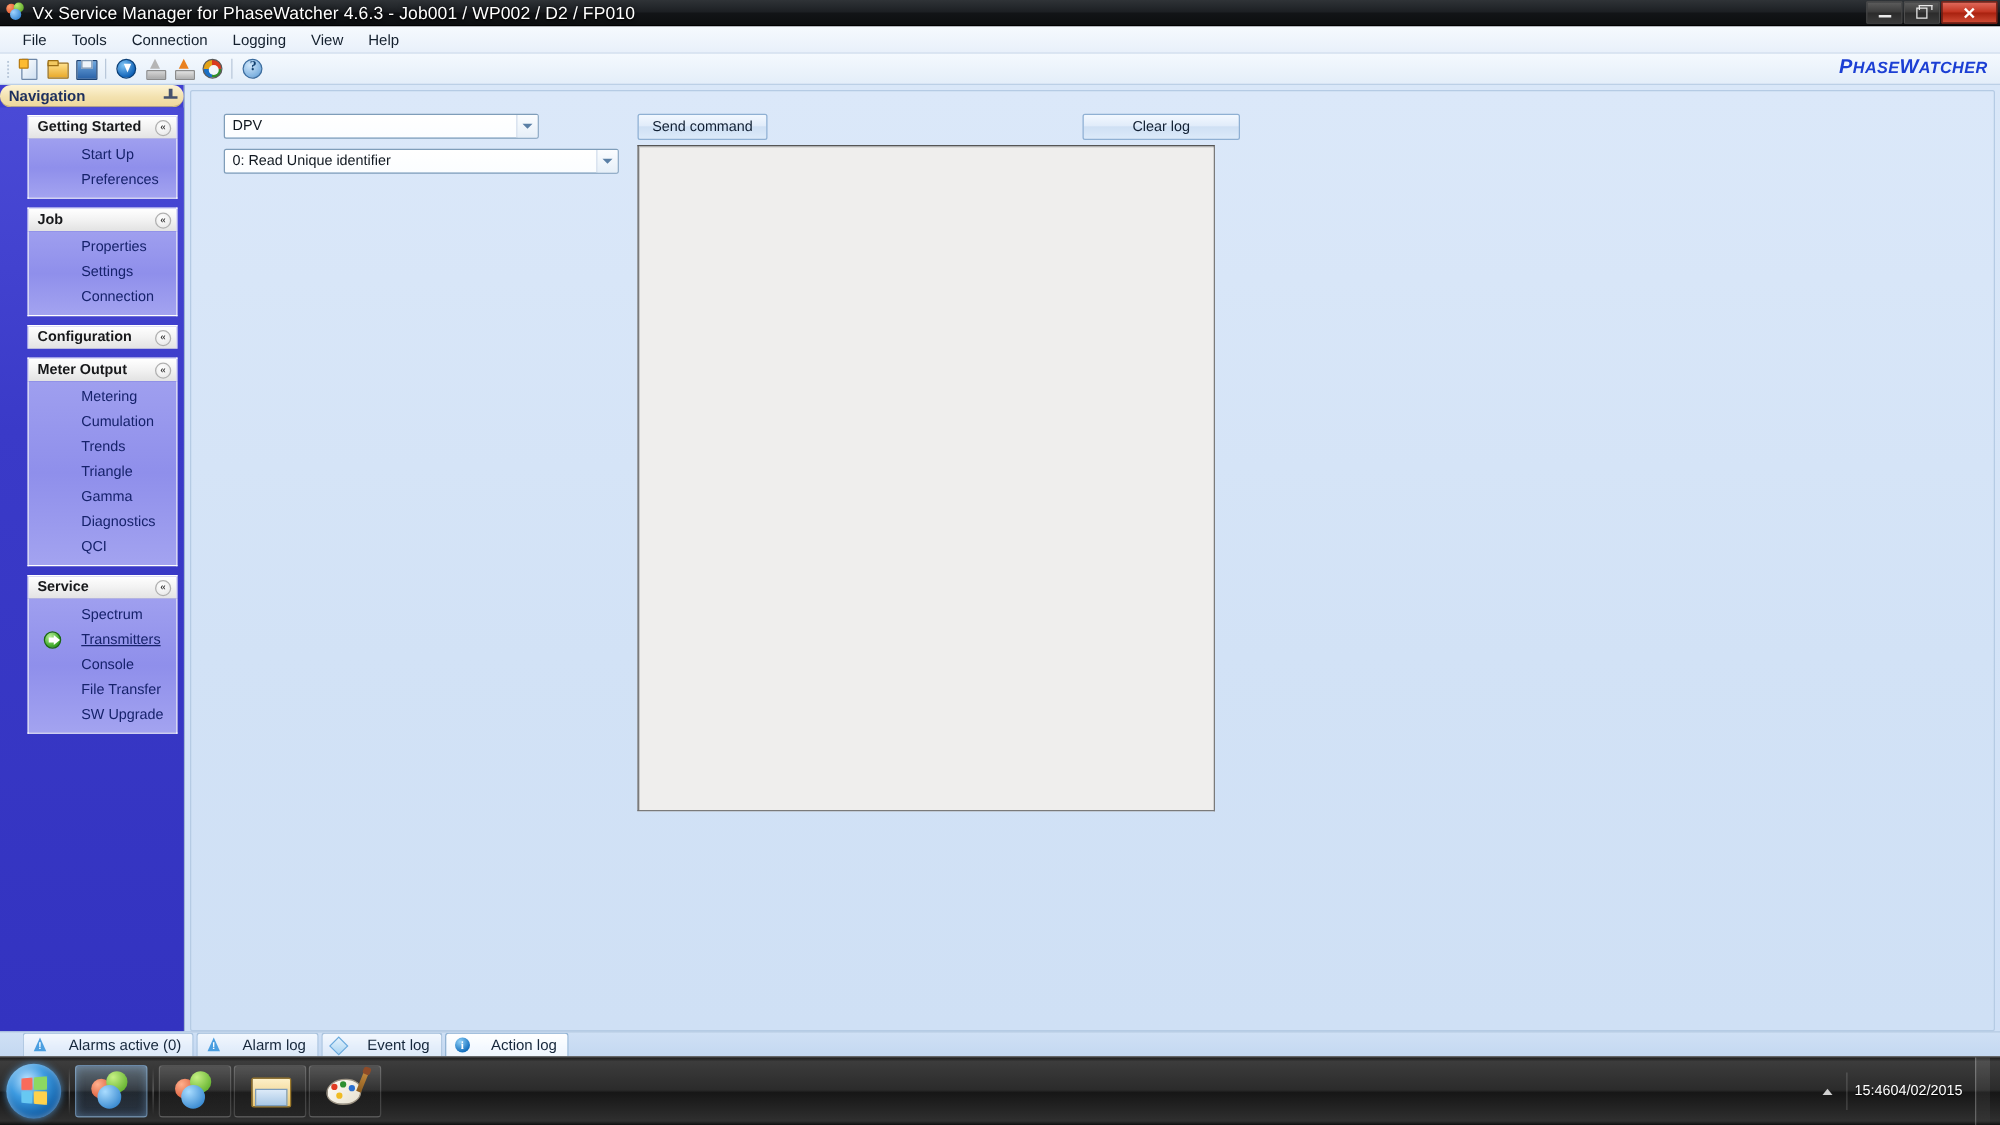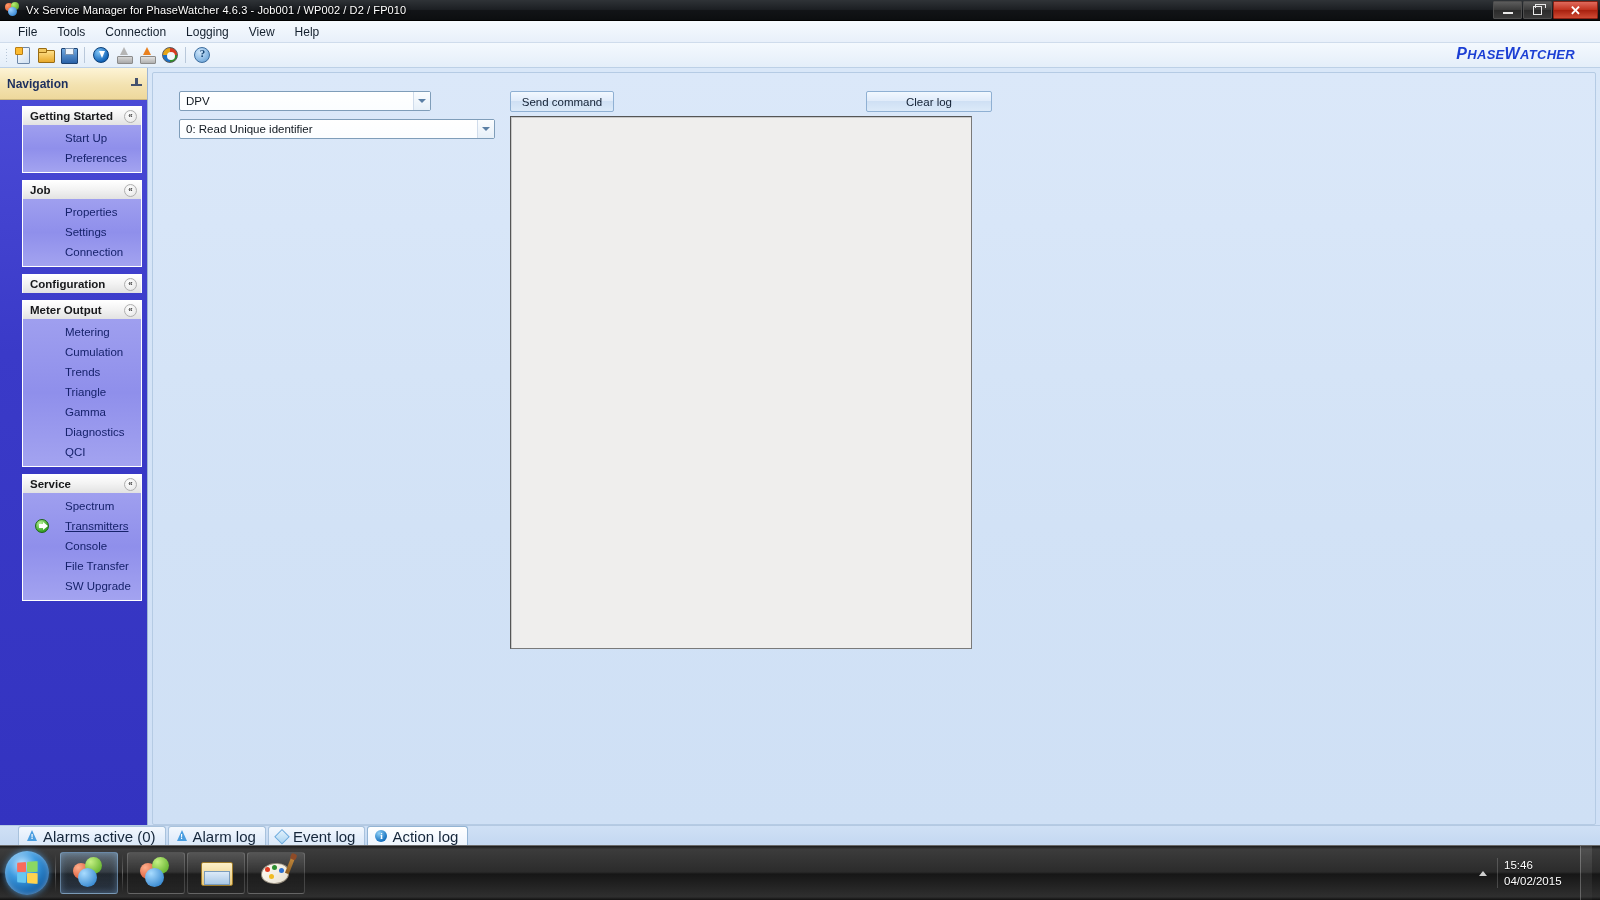--- a/index.html
+++ b/index.html
@@ -31,21 +31,21 @@
     width: 15px; height: 15px; position: relative; display: inline-block;
   }
   .winlogo i { position: absolute; border-radius: 50%; display: block; }
   .winlogo i.r { width: 8px; height: 8px; left: 0px; top: 1px;
      background: radial-gradient(circle at 30% 30%, #ff9b6a, #d9431c); }
   .winlogo i.g { width: 8px; height: 8px; left: 6px; top: 0px;
      background: radial-gradient(circle at 30% 30%, #b7ed72, #4a9617); }
   .winlogo i.b { width: 9px; height: 9px; left: 3px; top: 5px;
      background: radial-gradient(circle at 30% 30%, #9ed2ff, #1a72c8); }
   #title-text {
-    color: #ffffff; font-size: 11px; letter-spacing: .1px;
+    color: #ffffff; font-size: 14px; letter-spacing: .1px;
     text-shadow: 0 0 4px rgba(0,0,0,.9), 0 1px 1px #000;
     white-space: nowrap;
   }
   #win-buttons { position: absolute; right: 2px; top: 1px; display: flex; gap: 1px; }
   .win-btn {
     width: 29px; height: 18px; border: 1px solid #4e4e4e;
     background: linear-gradient(to bottom,#5c5c5c,#3b3b3b 48%,#2b2b2b 52%,#3a3a3a);
     display: flex; align-items: center; justify-content: center;
     color: #e8e8e8; font-size: 11px; border-radius: 1px;
   }
@@ -130,42 +130,43 @@
   .ico-refresh:after{content:'';position:absolute;left:4px;top:4px;width:8px;height:8px;
     border-radius:50%;background:#f2f6fa;}
   
   .ico-help { border-radius:50%;
     background: radial-gradient(circle at 35% 30%, #cfe6fa, #7fb2e0 70%, #4d84bb);
     border:1px solid #3b6c9e; display:flex;align-items:center;justify-content:center;}
   .ico-help:after{content:'?';position:absolute;left:0;top:-1px;width:16px;text-align:center;
     font-size:11px;font-weight:bold;color:#12406f;font-family:"Liberation Serif",serif;}
 
   #brand {
-    position: absolute; right: 25px; top: 2px;
+    position: absolute; right: 10px; top: 2px;
     font-family: "Liberation Sans", sans-serif;
     font-size: 16px; font-weight: bold; font-style: italic;
     color: #1c3fd4; letter-spacing: .3px;
   }
   #brand .lc { font-size: 13px; }
 
   
   #body-row { flex: 1; display: flex; min-height: 0; }
 
   
   #sidebar {
     width: 148px; flex: none; display: flex; flex-direction: column;
     background: linear-gradient(to bottom,#3f3fd0,#2a2ab8);
     border-right: 1px solid #9fb6d4;
   }
   #nav-header {
-    height: 32px; display: flex; align-items: center; justify-content: space-between;
+    height: 18px; display: flex; align-items: center; justify-content: space-between;
     padding: 0 5px 0 7px;
     background: linear-gradient(to bottom,#fdf4d6,#f3e2b0 55%,#eed89c);
     border-bottom: 1px solid #c9b municipal;
     border-bottom: 1px solid #c9b57f;
+    border-radius: 10px;
   }
   #nav-header span.t { font-size: 12px; font-weight: bold; color: #1c2f5e; }
   .pin-icon { width: 11px; height: 11px; position: relative; }
   .pin-icon:before { content:''; position:absolute; left:4px; top:0; width:3px; height:7px; background:#45526e; }
   .pin-icon:after { content:''; position:absolute; left:0; top:6px; width:11px; height:2px; background:#45526e; }
 
   #nav-scroll {
     flex: 1; padding: 6px 5px 0 8px; overflow: hidden;
     background: linear-gradient(to bottom,#4a4ad6 0%,#3a3ac8 35%,#3333c0 100%);
   }
@@ -264,22 +265,22 @@
   }
 
   
   #bottom-tabs {
     height: 20px; display: flex; align-items: flex-end;
     padding-left: 18px; gap: 2px;
     background: linear-gradient(to bottom,#cfe0f5,#c4d8f1);
     border-top: 1px solid #b4c9e2;
   }
   .btab {
-    height: 19px; display: flex; align-items: center; gap: 5px;
-    padding: 0 9px 0 7px; font-size: 15px; color: #15263a;
+    height: 19px; display: flex; align-items: center; gap: 17px;
+    padding: 0 9px 0 7px; font-size: 12px; color: #15263a;
     background: linear-gradient(to bottom,#f3f8fe,#e4eefb 60%,#dbe9f8);
     border: 1px solid #a8c2dd; border-bottom: none;
     border-radius: 3px 3px 0 0;
   }
   .btab.active {
     background: linear-gradient(to bottom,#ffffff,#f4f9ff 60%,#eef5fd);
     border-color: #93b4d4;
   }
   .ti { width: 12px; height: 12px; position: relative; flex: none; }
   .ti-alarm:before {
@@ -405,21 +406,21 @@
     margin-left: auto; display: flex; align-items: center; height: 100%;
     padding-right: 8px; gap: 6px;
   }
   #tray-expand {
     width: 17px; height: 17px; display: flex; align-items: center; justify-content: center;
   }
   #tray-expand i { width:0;height:0;border-left:4px solid transparent;
     border-right:4px solid transparent;border-bottom:5px solid #cfcfcf; display:block; }
   #tray-divider { width:1px;height:30px;background:rgba(255,255,255,.18); }
   #clock {
-    display: flex; flex-direction: column; justify-content: center;
+    display: flex; justify-content: center;
     color: #ffffff; font-size: 11.5px; line-height: 16px; min-width: 66px;
     text-shadow: 0 1px 1px rgba(0,0,0,.8);
   }
   #show-desktop {
     width: 12px; height: 100%; margin-left: 4px;
     border-left: 1px solid rgba(255,255,255,.25);
     background: linear-gradient(to bottom, rgba(255,255,255,.10), rgba(255,255,255,.02));
   }
 </style>
 </head>

